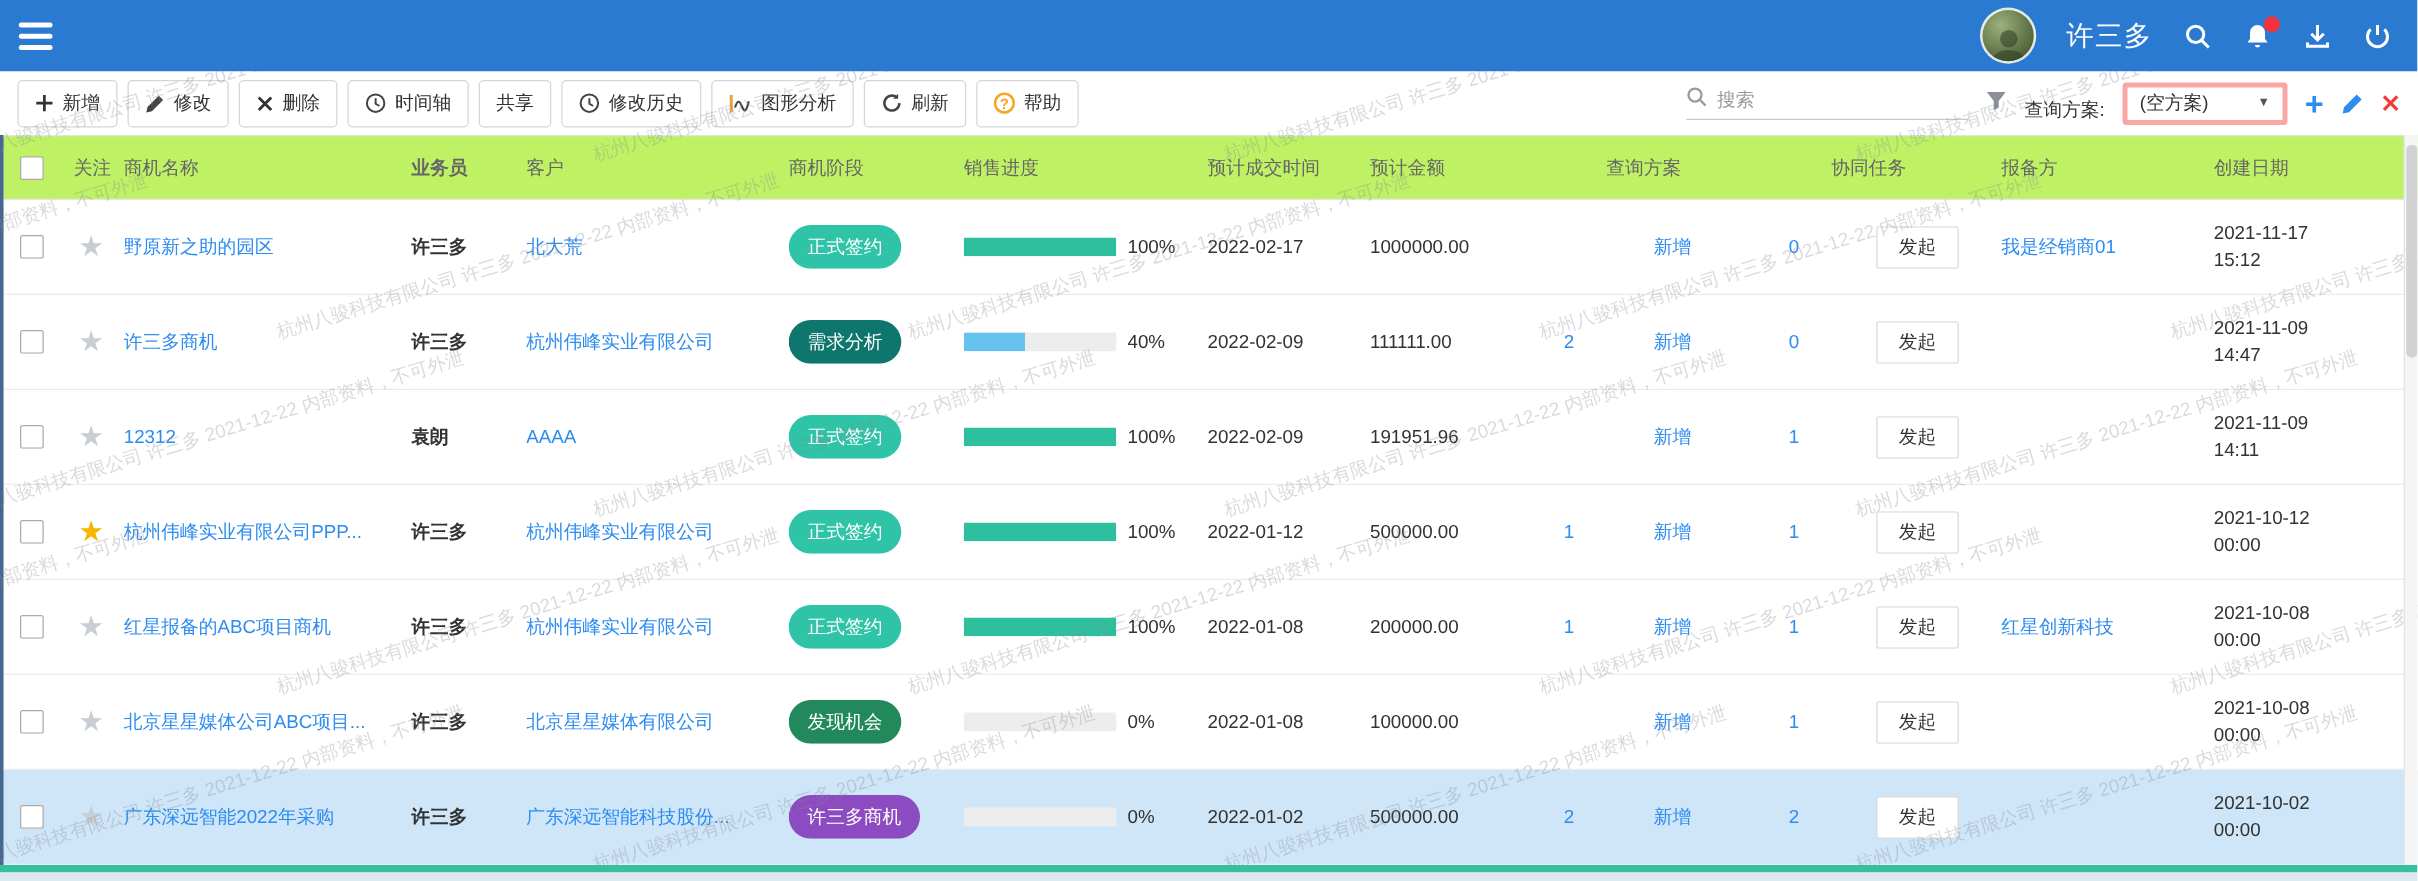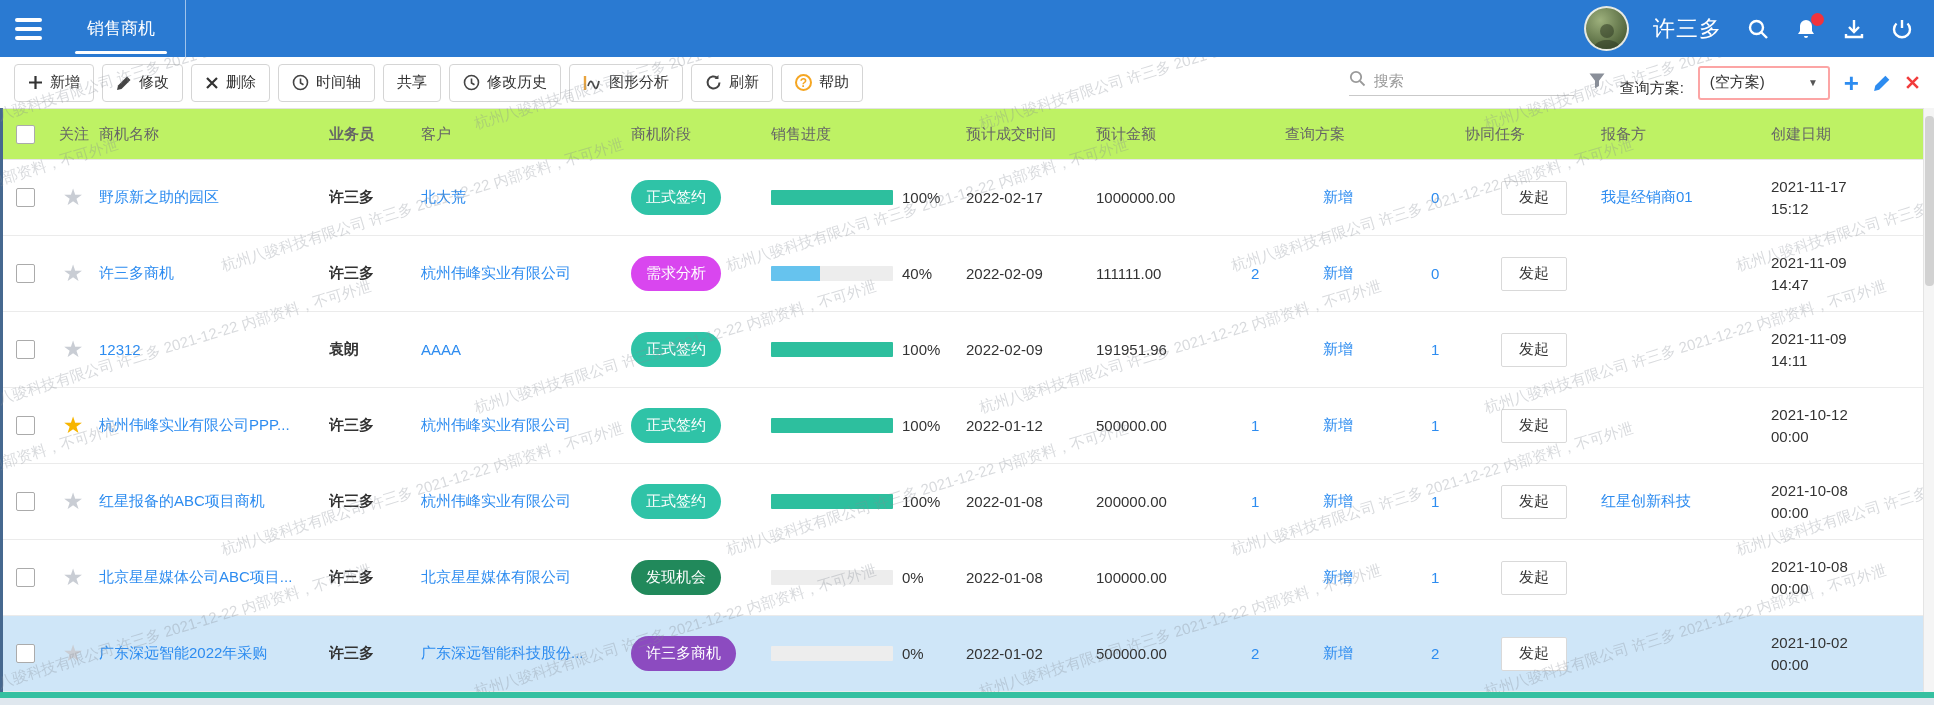--- a/index.html
+++ b/index.html
@@ -24,21 +24,21 @@
   
   .toolbar { height:51px; background:#fff; display:flex; align-items:center; padding:0 14px; position:relative; z-index:2; }
   .tool-btn { display:inline-flex; align-items:center; gap:7px; height:38px; padding:0 13px; margin-right:8px; border:1px solid #d5d5d5; border-radius:4px; background:#fff; font-size:15px; color:#333; cursor:pointer; white-space:nowrap; }
   .tool-btn .glyph { display:inline-flex; align-items:center; }
   .help-circle { width:17px; height:17px; border:2px solid #f5a623; color:#f5a623; border-radius:50%; font-size:12px; font-weight:bold; display:inline-flex; align-items:center; justify-content:center; }
   .toolbar-right { margin-left:auto; display:flex; align-items:center; gap:14px; }
   .search-box { display:flex; align-items:center; gap:8px; width:225px; border-bottom:1px solid #c9c9c9; padding-bottom:4px; }
   .search-box input { border:none; outline:none; font-size:15px; color:#ef4444; width:180px; background:transparent; }
   .search-box input::placeholder { color:#9a9a9a; }
   .qp-label { font-size:15px; color:#333;margin-top:12px; }
-  .qp-select { width:132px; height:34px; border:2px solid #fca5a5; border-radius:3px; display:flex; align-items:center; justify-content:space-between; padding:0 10px; font-size:15px; color:#333; cursor:pointer; }
+  .qp-select { width:132px; height:34px; border:4px solid #fca5a5; border-radius:3px; display:flex; align-items:center; justify-content:space-between; padding:0 10px; font-size:15px; color:#333; cursor:pointer; }
   .qp-caret { font-size:10px; color:#555; }
   .mini-plus { color:#2d8cf0; font-size:26px; font-weight:bold; line-height:20px; cursor:pointer; }
   .mini-edit, .mini-close { cursor:pointer; display:flex; align-items:center; }
 
   
   .table-area { position:relative; z-index:1; border-left:3px solid #46688f; }
   .thead { display:flex; align-items:center; height:52px; border-top:1px solid #e3e3e3; border-bottom:1px solid #e6e6e6; color:#666; font-size:15px; background:#bef264; }
   .trow { display:flex; align-items:center; height:76px; border-bottom:1px solid #ebebeb; background:#fff; font-size:15px; color:#333; }
   .trow.highlight { background:#cfe6f8; }
   .cell { flex:0 0 auto; display:flex; align-items:center; overflow:hidden; }
@@ -83,23 +83,20 @@
 </head>
 <body>
 
 <div class="topbar">
   <div class="hamburger">
       <i></i>
       <i></i>
       <i></i>
     </div>
   <div class="tabs">
-    <div class="tab first active">
-        <span>销售商机</span>
-      </div>
   </div>
   <div class="topbar-right">
     <div class="avatar">
       <svg width="34" height="30" viewBox="0 0 34 30">
           <circle cx="17" cy="10" r="7" fill="#2f3a24" opacity=".55"></circle>
           <path d="M2 30c2-8 8-11 15-11s13 3 15 11z" fill="#2f3a24" opacity=".55"></path>
         </svg>
     </div>
     <span class="username">许三多</span>
     <span class="tb-icon">
@@ -332,21 +329,21 @@
     <div class="cell c-name">
           <a class="link">许三多商机</a>
         </div>
     <div class="cell c-sales">
           <span>许三多</span>
         </div>
     <div class="cell c-cust">
           <a class="link">杭州伟峰实业有限公司</a>
         </div>
     <div class="cell c-stage">
-          <span class="badge" style="background: #d946ef;">需求分析</span>
+          <span class="badge" style="background: #0f766e;">需求分析</span>
         </div>
     <div class="cell c-prog">
       <span class="track">
             <span class="fill" style="width: 40%; background: rgb(102, 195, 238);"></span>
           </span>
       <span class="pct">40%</span>
     </div>
     <div class="cell c-edate">
           <span>2022-02-09</span>
         </div>

